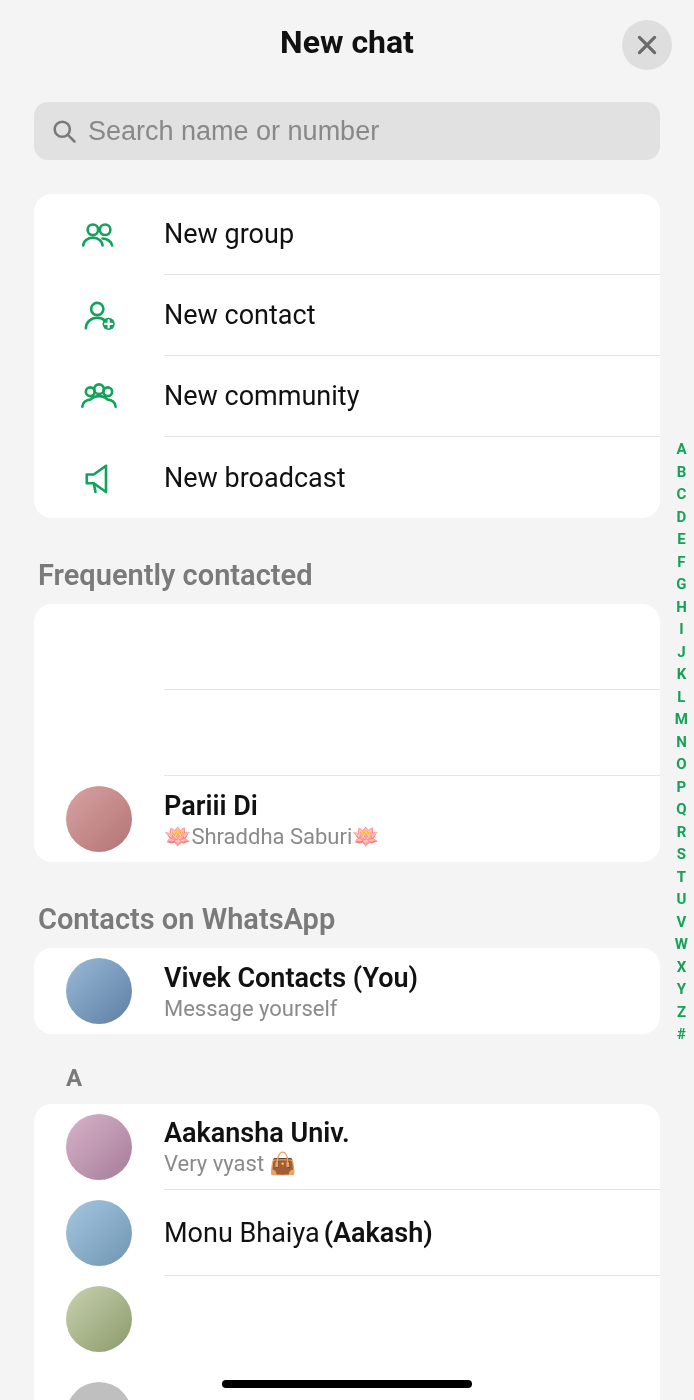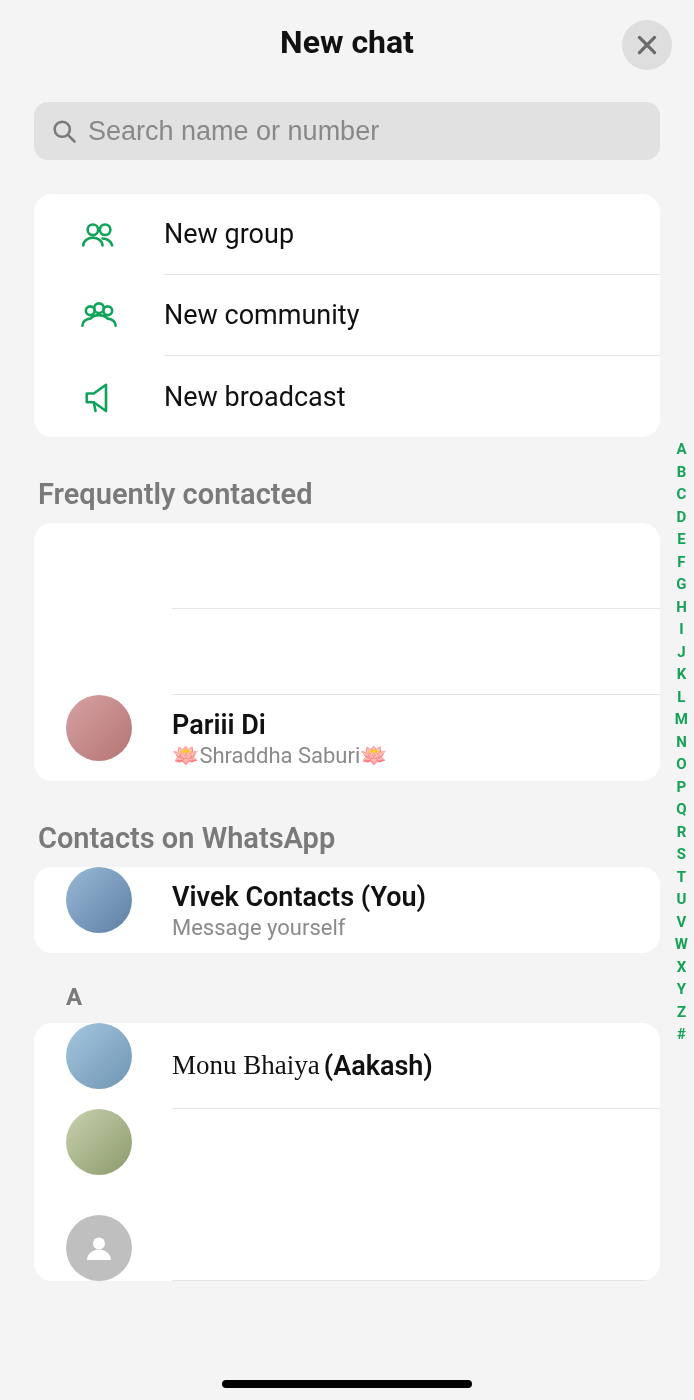--- a/index.html
+++ b/index.html
@@ -114,24 +114,23 @@
 
   
   .contact-card {
     margin: 0 34px 0 34px;
     background: #fff;
     border-radius: 18px;
     overflow: hidden;
   }
   .contact-row {
     display: flex;
-    align-items: flex-start;
+    align-items: center;
     cursor: pointer;
     min-height: 86px;
-    gap: 8px;
   }
   .avatar-col {
     width: 130px;
     display: flex;
     align-items: center;
     justify-content: center;
     flex: 0 0 auto;
   }
   .avatar {
     width: 66px; height: 66px;
@@ -160,21 +159,21 @@
   }
   .contact-card .contact-row:last-child .contact-body { border-bottom: none; }
   .contact-name {
     font-size: 27px;
     font-weight: 600;
     color: #111;
     display:flex;
     align-items:center;
     gap:4px;
   }
-  .contact-name .light { font-weight: 400; font-family: Liberation Serif, serif; }
+  .contact-name .light { font-weight: 400; }
   .contact-status {
     font-size: 22px;
     color: #8a8a8a;
     margin-top: 2px;
   }
 
   
   .alpha-index {
     position: absolute;
     right: 6px;
@@ -235,20 +234,33 @@
         <circle cx="31" cy="18" r="6" class="green" stroke-width="3"></circle>
         <path d="M6 36c0-5 5-9 11-9s11 4 11 9" class="green" stroke-width="3" stroke-linecap="round"></path>
         <path d="M28 28c5 0 10 3 11 8" class="green" stroke-width="3" stroke-linecap="round"></path>
       </svg>
     </div>
     <div class="option-body">
         <span class="option-label">New group</span>
       </div>
   </div>
 
+  <div class="option-row">
+    <div class="option-icon">
+      <svg viewBox="0 0 48 48">
+        <circle cx="22" cy="16" r="7" class="green" stroke-width="3"></circle>
+        <path d="M9 38c0-7 6-12 13-12s13 5 13 12" class="green" stroke-width="3" stroke-linecap="round"></path>
+        <circle cx="35" cy="33" r="7" class="green-fill"></circle>
+        <path d="M35 29v8 M31 33h8" stroke="#fff" stroke-width="2.5" stroke-linecap="round"></path>
+      </svg>
+    </div>
+    <div class="option-body">
+        <span class="option-label">New contact</span>
+      </div>
+  </div>
 
   <div class="option-row">
     <div class="option-icon">
       <svg viewBox="0 0 48 48">
         <circle cx="14" cy="18" r="5" class="green" stroke-width="3"></circle>
         <circle cx="24" cy="15" r="5.5" class="green" stroke-width="3"></circle>
         <circle cx="34" cy="18" r="5" class="green" stroke-width="3"></circle>
         <path d="M5 35c0-4 4-8 9-8M14 27c3-3 7-4 10-4s7 1 10 4M34 27c5 0 9 4 9 8" class="green" stroke-width="3" stroke-linecap="round"></path>
       </svg>
     </div>
@@ -310,20 +322,29 @@
     <div class="contact-body">
       <div class="contact-name">Vivek Contacts (You)</div>
       <div class="contact-status">Message yourself</div>
     </div>
   </div>
 </div>
 
 <div class="letter-header">A</div>
 
 <div class="contact-card">
+  <div class="contact-row">
+    <div class="avatar-col">
+        <div class="avatar avatar-3"></div>
+      </div>
+    <div class="contact-body">
+      <div class="contact-name">Aakansha Univ.</div>
+      <div class="contact-status">Very vyast 👜</div>
+    </div>
+  </div>
   <div class="contact-row">
     <div class="avatar-col">
         <div class="avatar avatar-4"></div>
       </div>
     <div class="contact-body">
       <div class="contact-name">
         <span class="light">Monu Bhaiya </span>
           <span>(Aakash)</span>
       </div>
     </div>

